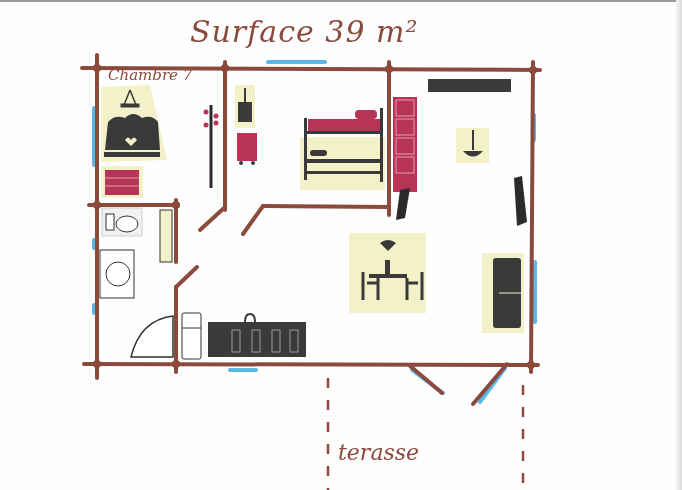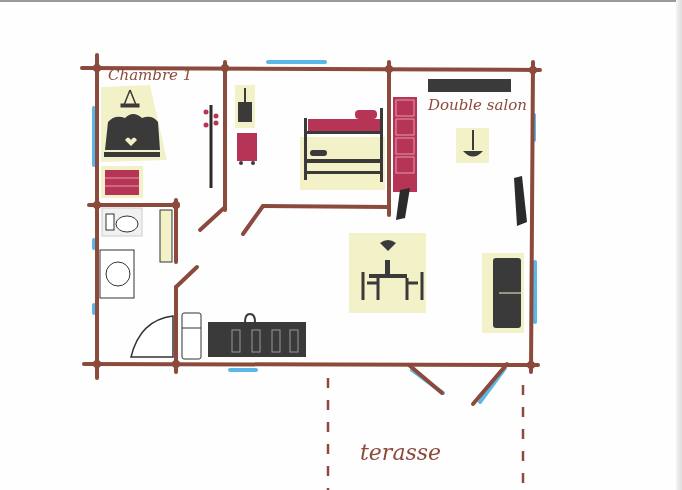--- a/index.html
+++ b/index.html
@@ -2,34 +2,34 @@
 <html><head>
 <meta charset="utf-8">
 <style>
   html,body{margin:0;padding:0;background:#fdfdfd;}
   #stage{position:relative;width:682px;height:490px;overflow:hidden;background:#fefefe;font-family:"DejaVu Serif",serif;}
   .lbl{position:absolute;color:#8b4a3c;font-style:italic;white-space:nowrap;}
   #title{left:190px;top:14px;font-size:30px;letter-spacing:1px;}
   #l-ch1{left:108px;top:66px;font-size:15px;}
   #l-ch2{left:262px;top:70px;font-size:17px;}
   #l-salon{left:428px;top:96px;font-size:15px;}
-  #l-terr{left:360px;top:440px;font-size:22px;font-style:italic;}
+  #l-terr{left:338px;top:440px;font-size:22px;font-style:italic;}
   svg{position:absolute;left:0;top:0;}
   .edge-r{position:absolute;right:0;top:0;width:6px;height:490px;background:linear-gradient(to right,#f4f4f4,#ddd);}
   .edge-t{position:absolute;left:0;top:0;width:682px;height:2px;background:#999;}
 </style>
 </head>
 <body>
 
 <div id="stage">
   <div class="edge-t"></div>
   <div class="edge-r"></div>
 
-  <div id="l-ch1" class="lbl">Chambre 1</div>
-  <div id="l-salon" class="lbl">Double salon</div>
+  <div id="title" class="lbl">Surface 39 m²</div>
+  <div id="l-ch1" class="lbl">Chambre 7</div>
   <div id="l-terr" class="lbl">terasse</div>
 
   <svg width="682" height="490" viewBox="0 0 682 490">
 
     <g stroke="#5bb8e6" stroke-width="4" stroke-linecap="round">
       <line x1="268" y1="62" x2="325" y2="62"></line>
       <line x1="94" y1="108" x2="94" y2="165"></line>
       <line x1="94" y1="240" x2="94" y2="248"></line>
       <line x1="94" y1="305" x2="94" y2="313"></line>
       <line x1="534" y1="115" x2="534" y2="140"></line>

